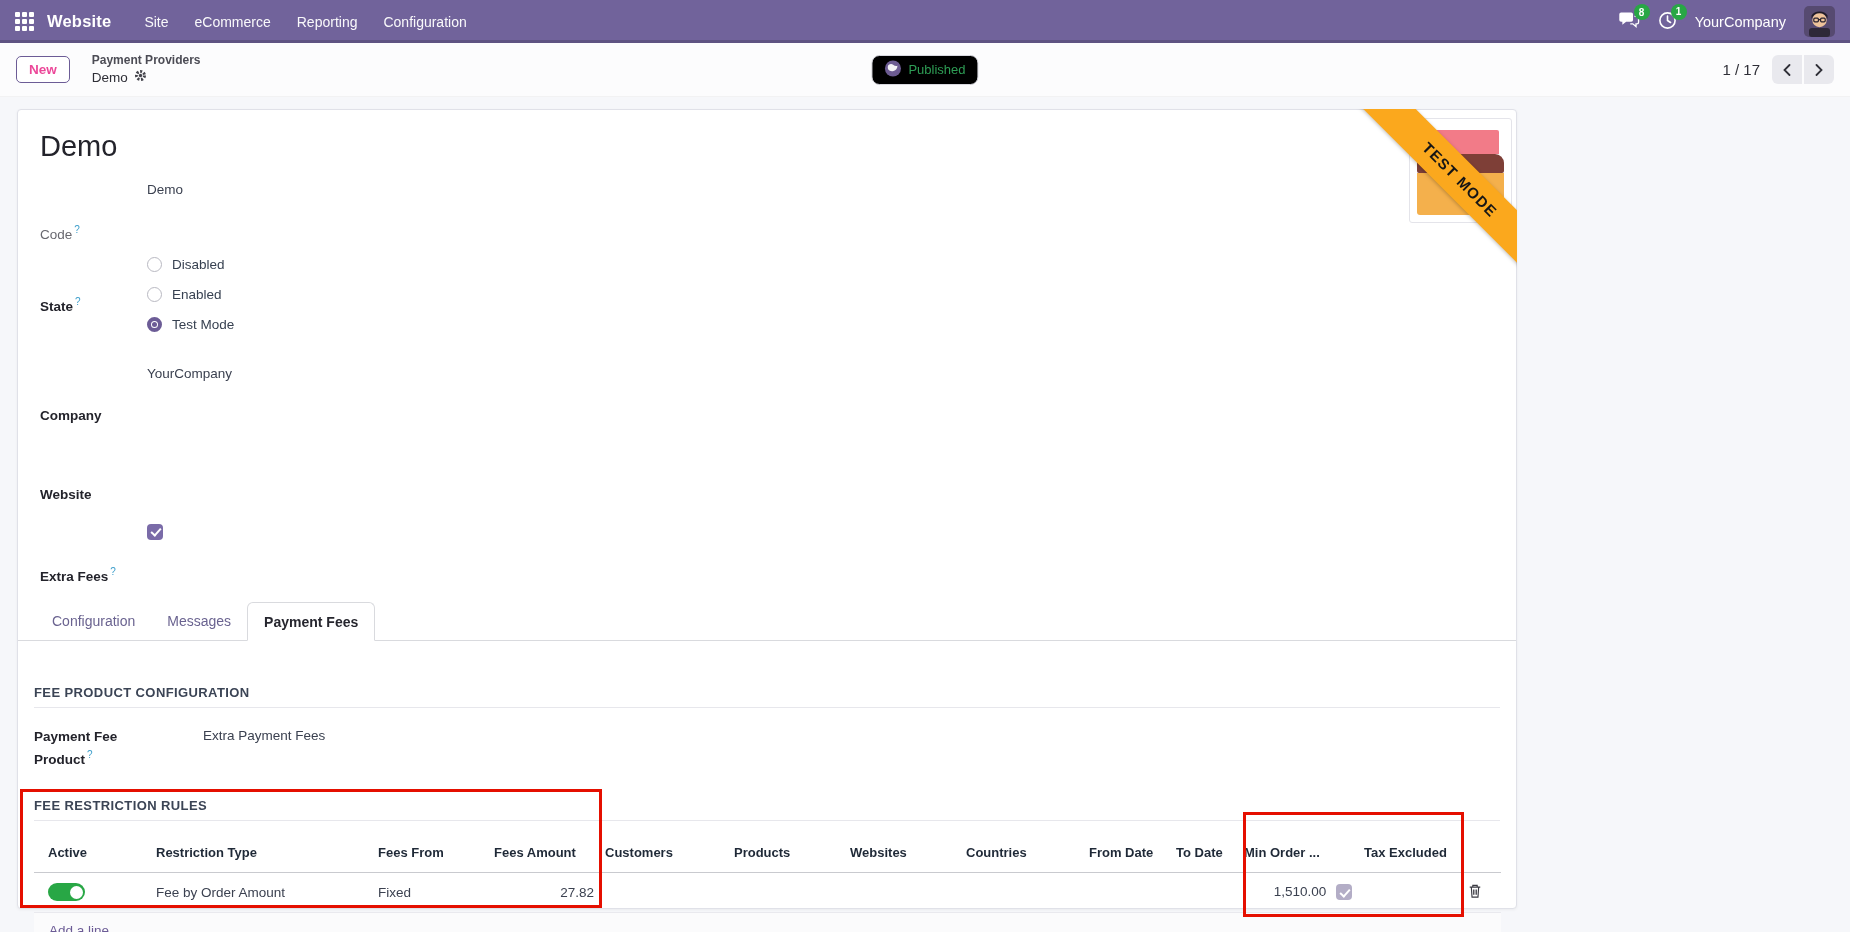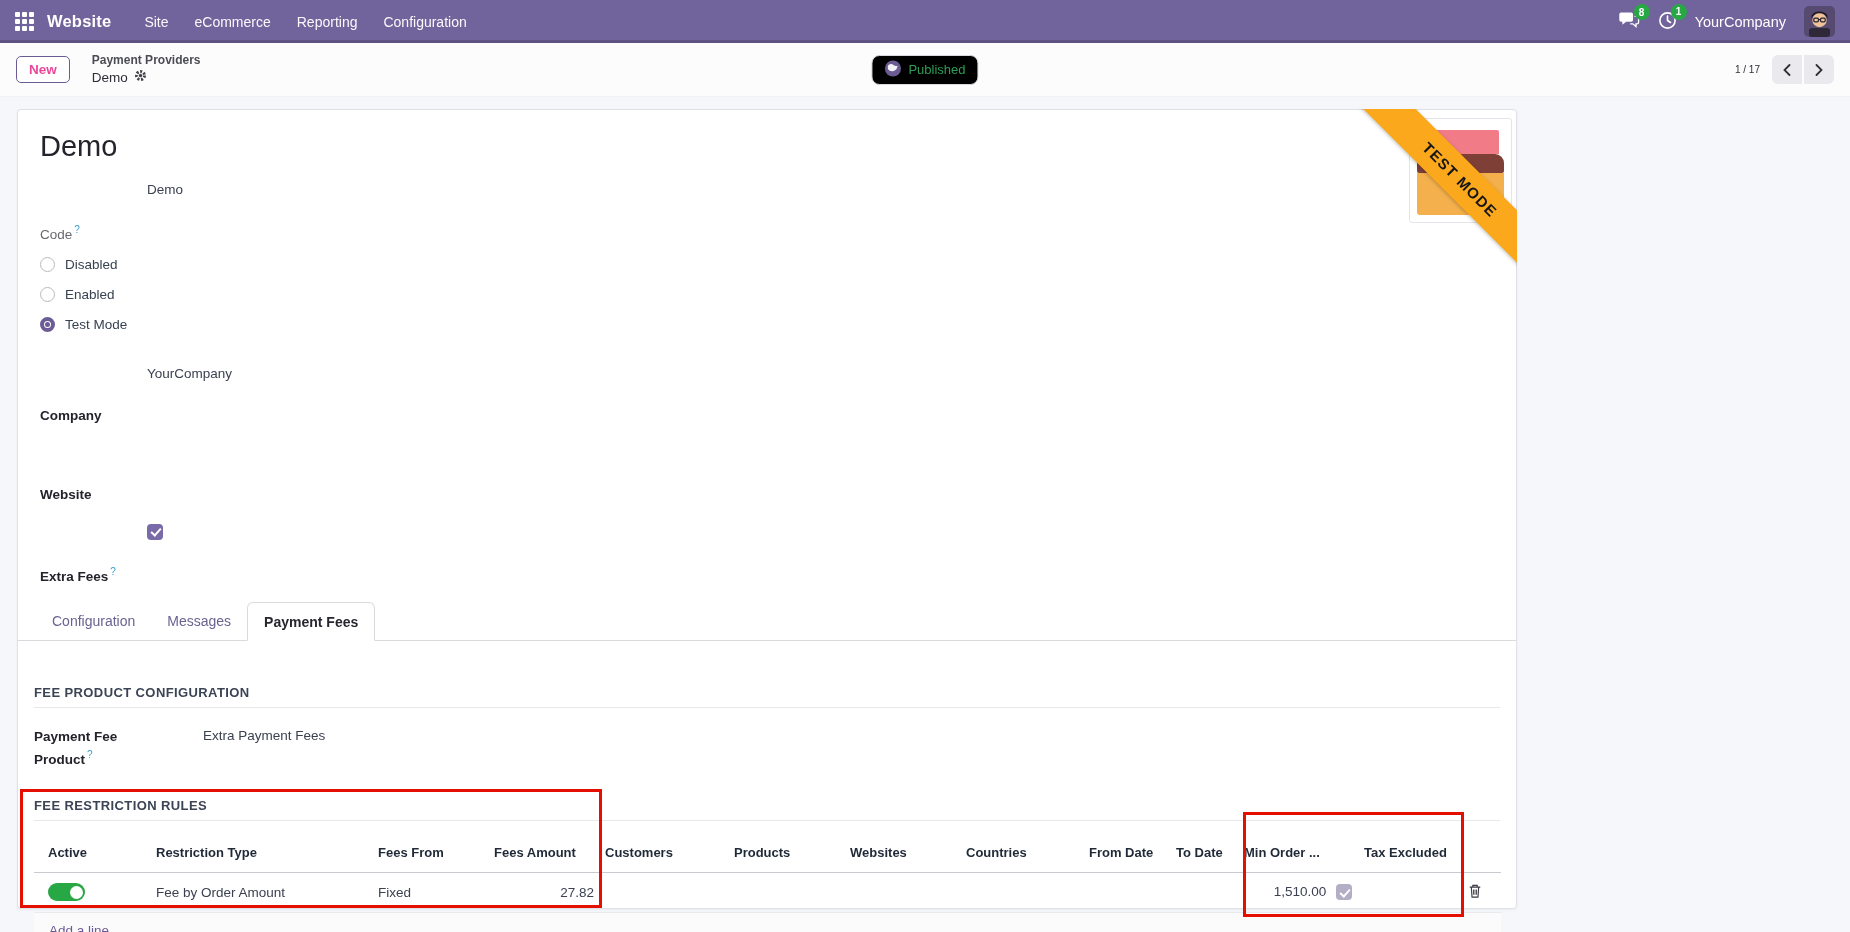--- a/index.html
+++ b/index.html
@@ -67,21 +67,21 @@
   .bc-parent { font-size: 12px; color: #4c4c55; font-weight: 700; cursor: pointer; }
   .bc-current { font-size: 13.5px; color: #2e2e36; display: flex; align-items: center; gap: 6px; }
   .pill {
     position: absolute; left: 50%; top: 50%; transform: translate(-50%,-50%);
     display: flex; align-items: center; gap: 7px;
     background: #000000; border: 1px solid #d9d9e0; border-radius: 8px;
     height: 30px; padding: 0 12px; cursor: pointer;
   }
   .pill-label { color: #2e9d55; font-size: 13px; }
   .pager { margin-left: auto; display: flex; align-items: center; }
-  .pager-count { font-size: 10px; color: #2f2f37; margin-right: 12px; }
+  .pager-count { font-size: 15px; color: #2f2f37; margin-right: 12px; }
   .pager-btn {
     width: 30px; height: 29px;
     background: #e9e9ee; border: none; cursor: pointer;
     display: inline-flex; align-items: center; justify-content: center;
   }
   .pager-btn.prev { border-radius: 6px 0 0 6px; margin-right: 2px; }
   .pager-btn.next { border-radius: 0 6px 6px 0; }
 
   
   .page { padding: 12px 0 0 17px; background: #f6f7fa; height: 835px; }
@@ -338,20 +338,23 @@
 
     <div class="fields">
       <div class="frow">
         <div class="flabel muted">
           <span>Code</span><sup class="help">?</sup>
         </div>
         <div class="fvalue">Demo</div>
       </div>
 
       <div class="frow state-block">
+        <div class="flabel">
+          <span>State</span><sup class="help">?</sup>
+        </div>
         <div>
           <div class="orow">
             <span class="radio"></span>
             <span>Disabled</span>
           </div>
           <div class="orow">
             <span class="radio"></span>
             <span>Enabled</span>
           </div>
           <div class="orow">

